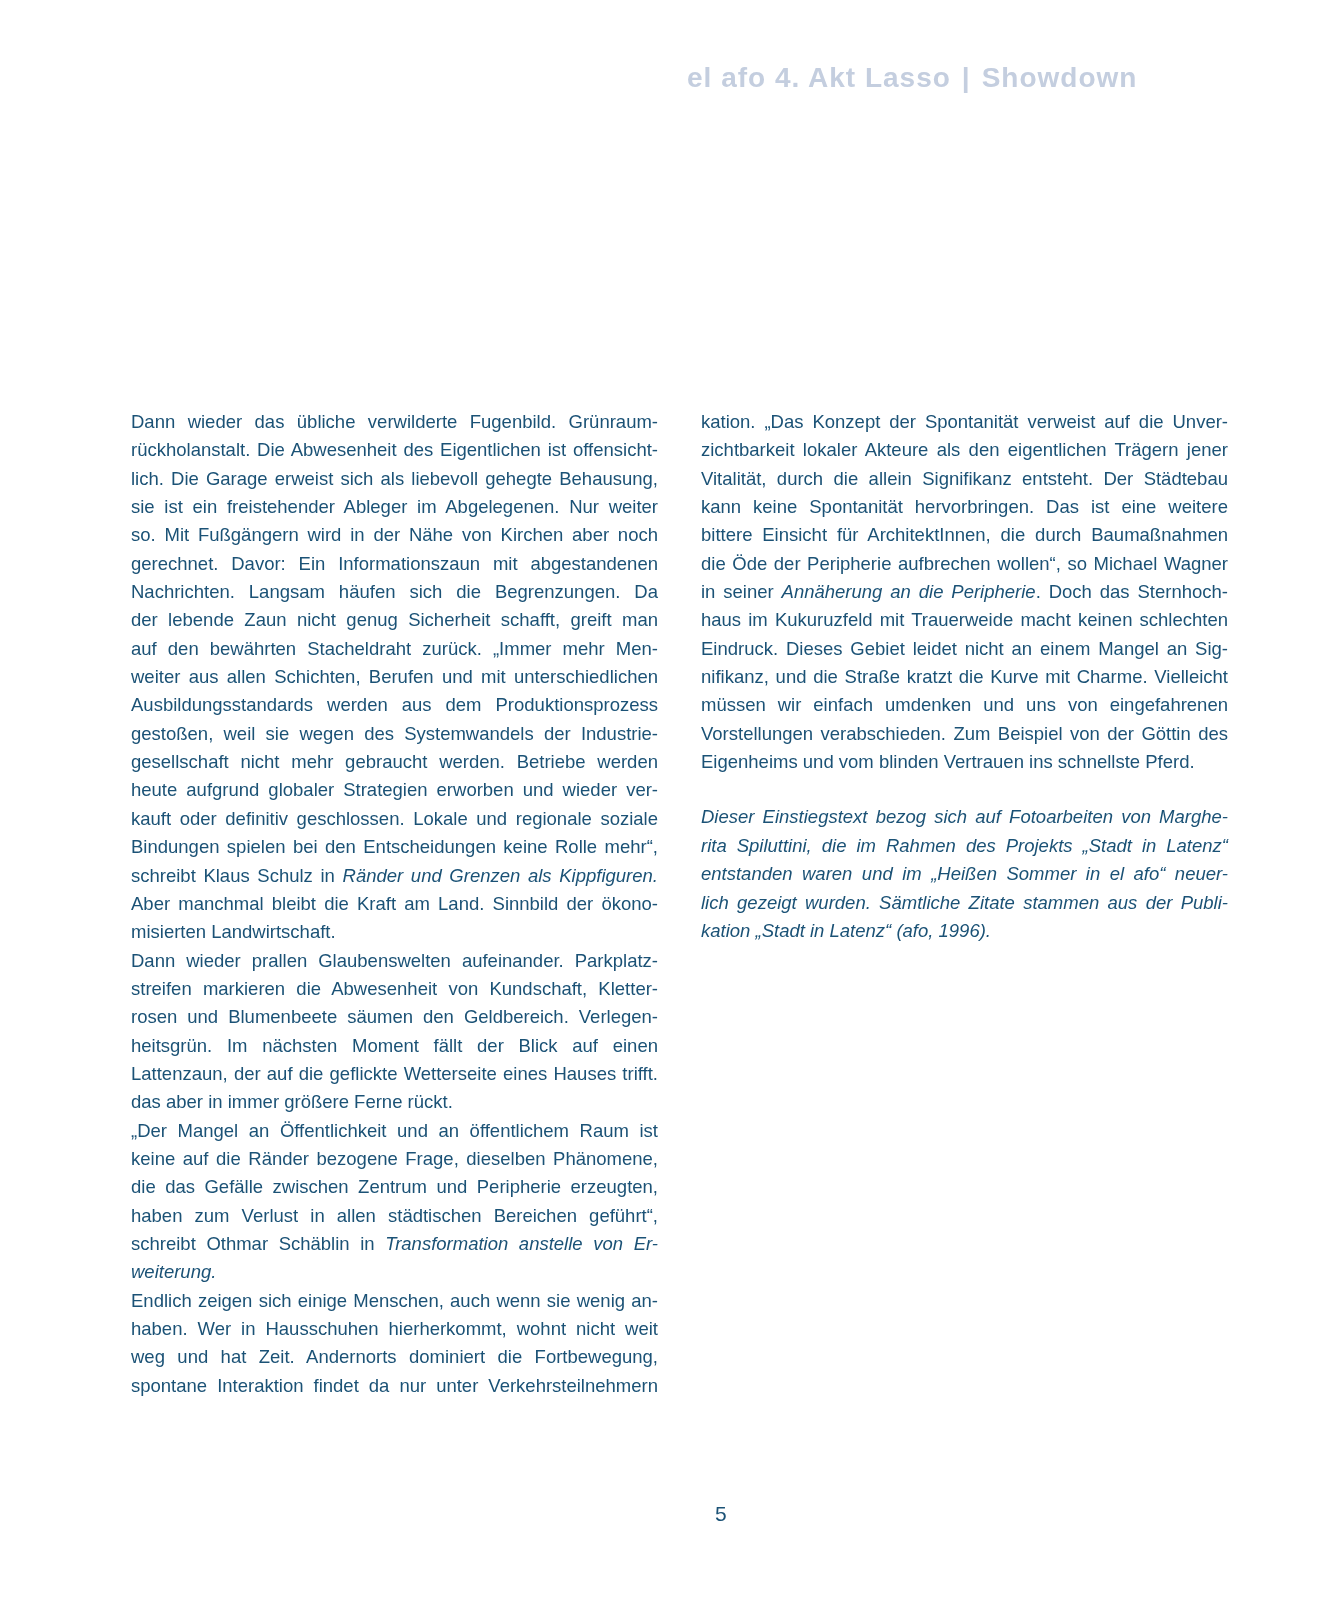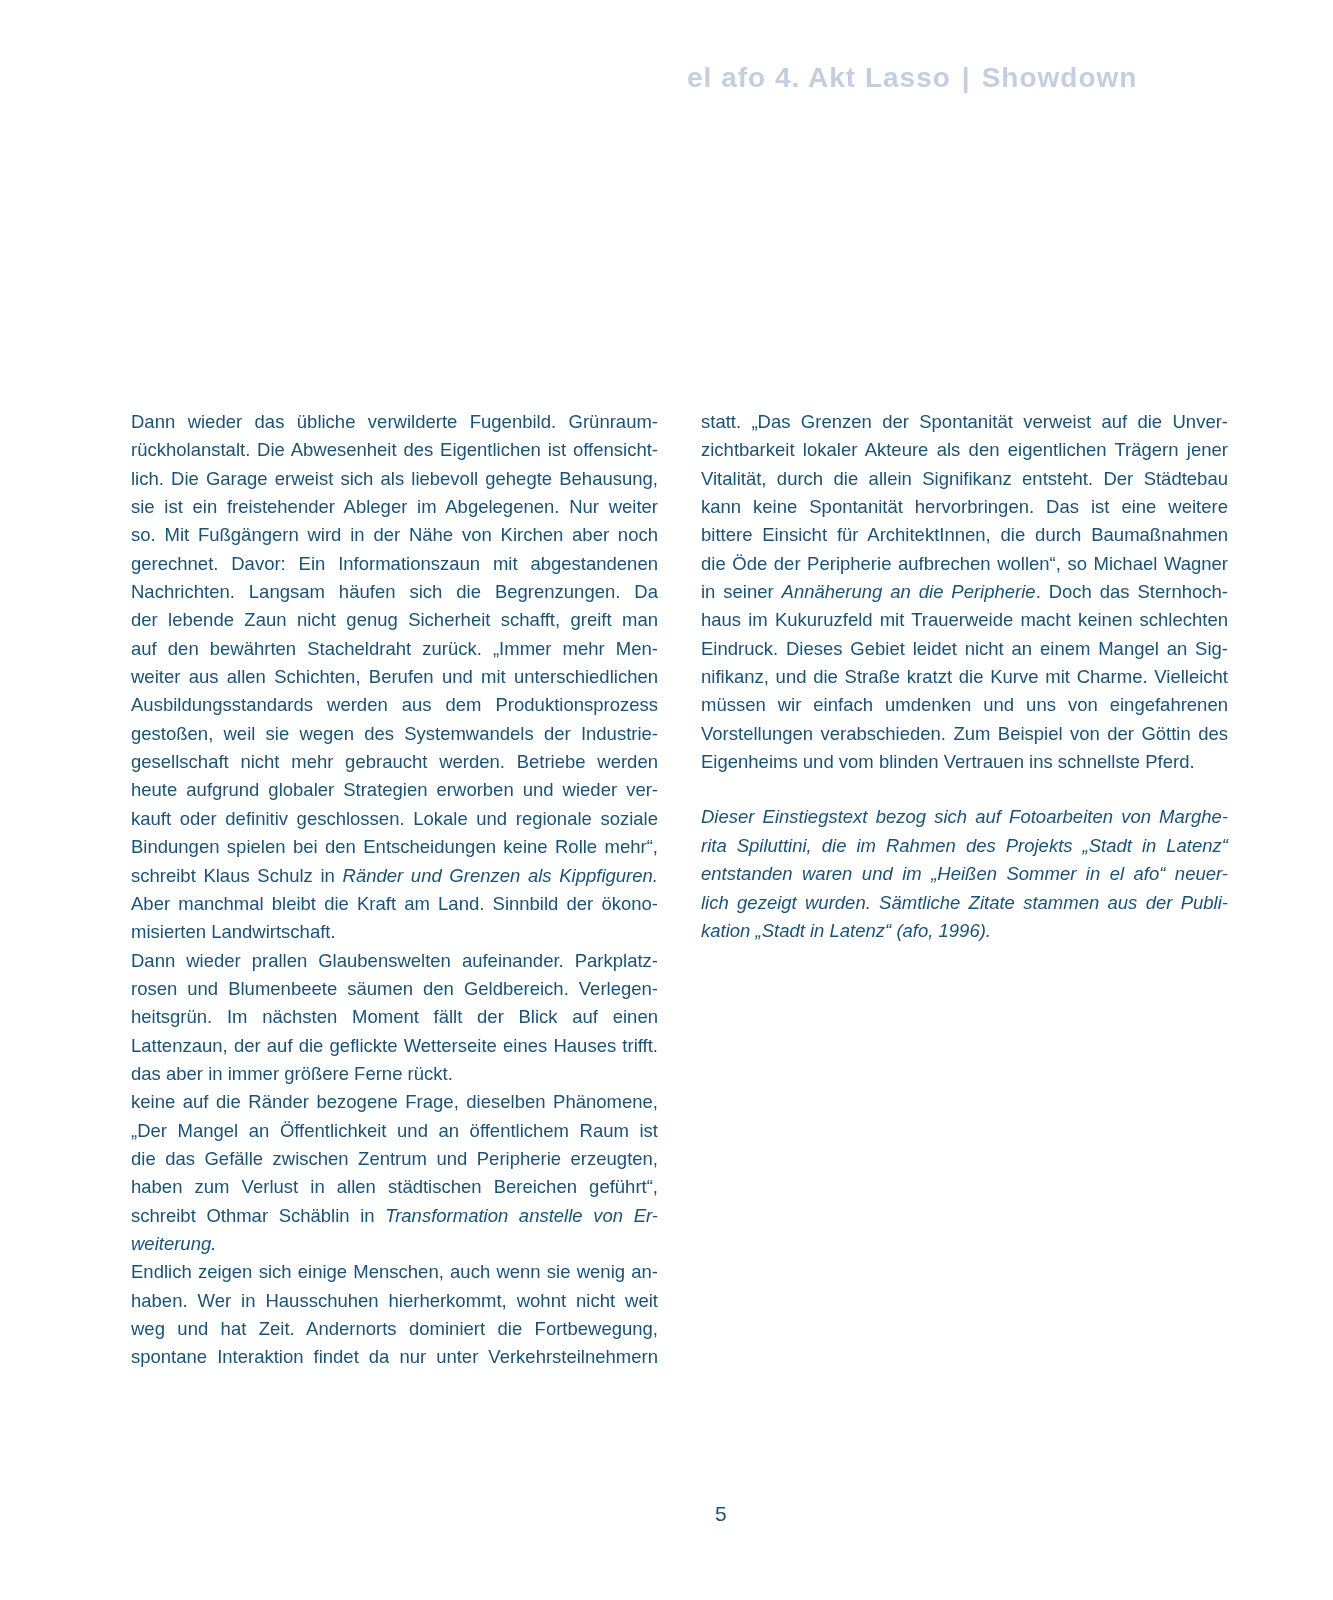--- a/index.html
+++ b/index.html
@@ -93,43 +93,44 @@
           <div class="line"><span>gesellschaft nicht mehr gebraucht werden. Betriebe werden</span></div>
           <div class="line"><span>heute aufgrund globaler Strategien erworben und wieder ver-</span></div>
           <div class="line"><span>kauft oder definitiv geschlossen. Lokale und regionale soziale</span></div>
           <div class="line"><span>Bindungen spielen bei den Entscheidungen keine Rolle mehr“,</span></div>
           <div class="line"><span>schreibt Klaus Schulz in </span><span class="italic">Ränder und Grenzen als Kippfiguren.</span></div>
           <div class="line"><span>Aber manchmal bleibt die Kraft am Land. Sinnbild der ökono-</span></div>
           <div class="line last"><span>misierten Landwirtschaft.</span></div>
         </div>
         <div class="paragraph">
           <div class="line"><span>Dann wieder prallen Glaubenswelten aufeinander. Parkplatz-</span></div>
+          <div class="line"><span>streifen markieren die Abwesenheit von Kundschaft, Kletter-</span></div>
           <div class="line"><span>rosen und Blumenbeete säumen den Geldbereich. Verlegen-</span></div>
           <div class="line"><span>heitsgrün. Im nächsten Moment fällt der Blick auf einen</span></div>
           <div class="line"><span>Lattenzaun, der auf die geflickte Wetterseite eines Hauses trifft.</span></div>
           <div class="line last"><span>das aber in immer größere Ferne rückt.</span></div>
         </div>
         <div class="paragraph">
+          <div class="line"><span>„Der Mangel an Öffentlichkeit und an öffentlichem Raum ist</span></div>
           <div class="line"><span>keine auf die Ränder bezogene Frage, dieselben Phänomene,</span></div>
-          <div class="line"><span>„Der Mangel an Öffentlichkeit und an öffentlichem Raum ist</span></div>
           <div class="line"><span>die das Gefälle zwischen Zentrum und Peripherie erzeugten,</span></div>
           <div class="line"><span>haben zum Verlust in allen städtischen Bereichen geführt“,</span></div>
           <div class="line"><span>schreibt Othmar Schäblin in </span><span class="italic">Transformation anstelle von Er-</span></div>
           <div class="line last"><span class="italic">weiterung.</span></div>
         </div>
         <div class="paragraph">
           <div class="line"><span>Endlich zeigen sich einige Menschen, auch wenn sie wenig an-</span></div>
           <div class="line"><span>haben. Wer in Hausschuhen hierherkommt, wohnt nicht weit</span></div>
           <div class="line"><span>weg und hat Zeit. Andernorts dominiert die Fortbewegung,</span></div>
           <div class="line"><span>spontane Interaktion findet da nur unter Verkehrsteilnehmern</span></div>
         </div>
       </section>
     <section class="column col-right">
         <div class="paragraph">
-          <div class="line"><span>statt. „Das Grenzen der Spontanität verweist auf die Unver-</span></div>
+          <div class="line"><span>kation. „Das Konzept der Spontanität verweist auf die Unver-</span></div>
           <div class="line"><span>zichtbarkeit lokaler Akteure als den eigentlichen Trägern jener</span></div>
           <div class="line"><span>Vitalität, durch die allein Signifikanz entsteht. Der Städtebau</span></div>
           <div class="line"><span>kann keine Spontanität hervorbringen. Das ist eine weitere</span></div>
           <div class="line"><span>bittere Einsicht für ArchitektInnen, die durch Baumaßnahmen</span></div>
           <div class="line"><span>die Öde der Peripherie aufbrechen wollen“, so Michael Wagner</span></div>
           <div class="line"><span>in seiner </span><span class="italic">Annäherung an die Peripherie</span><span>. Doch das Sternhoch-</span></div>
           <div class="line"><span>haus im Kukuruzfeld mit Trauerweide macht keinen schlechten</span></div>
           <div class="line"><span>Eindruck. Dieses Gebiet leidet nicht an einem Mangel an Sig-</span></div>
           <div class="line"><span>nifikanz, und die Straße kratzt die Kurve mit Charme. Vielleicht</span></div>
           <div class="line"><span>müssen wir einfach umdenken und uns von eingefahrenen</span></div>

